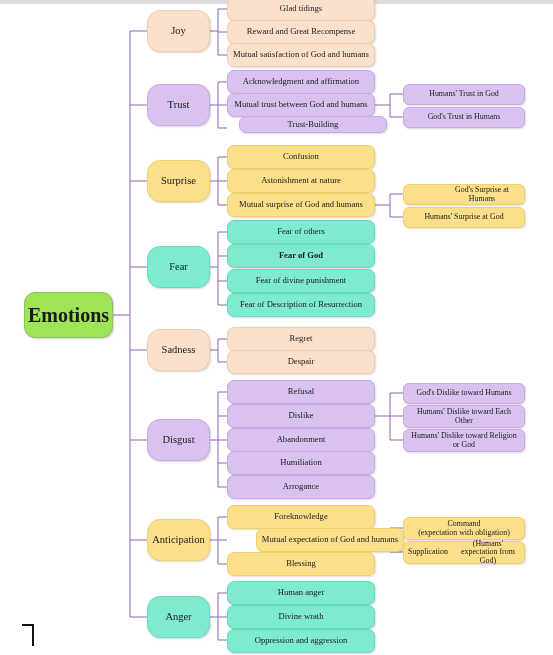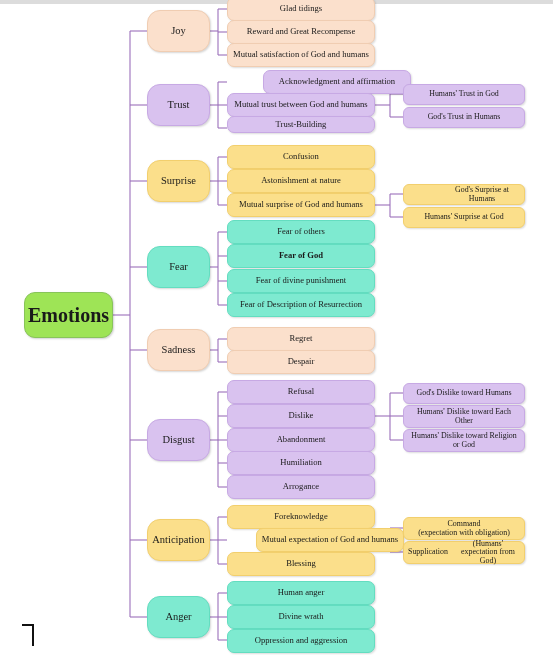--- a/index.html
+++ b/index.html
@@ -166,27 +166,27 @@
   <div class="node lvl3 c-peach" style="left:227px;top:-3px;width:148px;height:24px;">
     <span>Glad tidings</span>
     </div>
   <div class="node lvl3 c-peach" style="left:227px;top:20px;width:148px;height:24px;">
     <span>Reward and Great Recompense</span>
     </div>
   <div class="node lvl3 c-peach" style="left:227px;top:43px;width:148px;height:24px;">
     <span>Mutual satisfaction of God and humans</span>
     </div>
 
-  <div class="node lvl3 c-purple" style="left:227px;top:70px;width:148px;height:24px;margin-left:36px;">
+  <div class="node lvl3 c-purple" style="left:227px;top:70px;width:148px;height:24px;">
     <span>Acknowledgment and affirmation</span>
     </div>
   <div class="node lvl3 c-purple" style="left:227px;top:93px;width:148px;height:24px;">
     <span>Mutual trust between God and humans</span>
     </div>
-  <div class="node lvl3 c-purple" style="left:227px;top:116px;width:148px;height:17px;">
+  <div class="node lvl3 c-purple" style="left:239px;top:116px;width:148px;height:17px;">
     <span>Trust-Building</span>
     </div>
 
   <div class="node lvl4 c-purple" style="left:403px;top:84px;width:122px;height:21px;">
     <span>Humans' Trust in God</span>
     </div>
   <div class="node lvl4 c-purple" style="left:403px;top:107px;width:122px;height:21px;text-align:right;">
     <span>God's Trust in Humans</span>
     </div>
 

